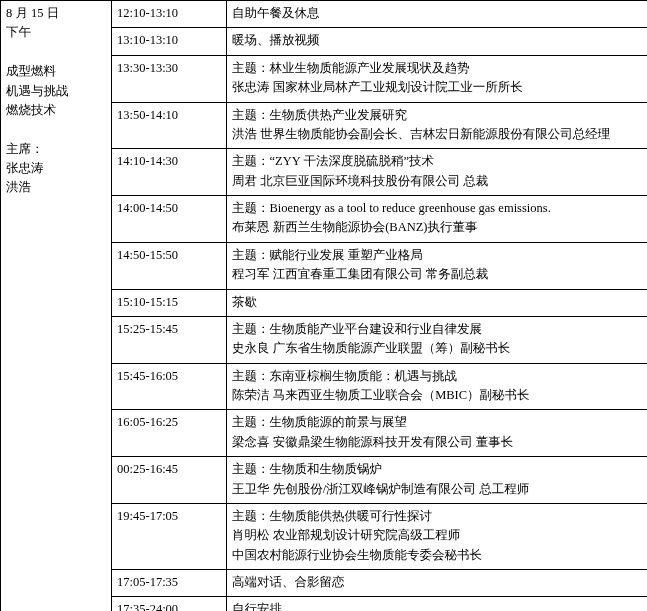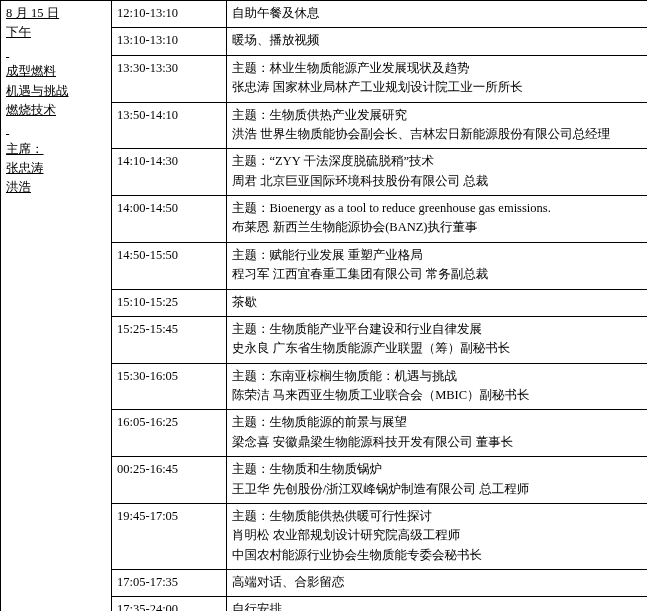--- a/index.html
+++ b/index.html
@@ -51,21 +51,20 @@
     border-right: none;
     padding-right: 2px;
   }
   .line {
     display: block;
     white-space: nowrap;
   }
   .left-line {
     display: block;
     white-space: nowrap;
-    text-decoration: underline;
   }
 </style>
 </head>
 <body>
 
 <div class="page">
   <table class="agenda">
     <tbody>
 
     <tr>
@@ -121,34 +120,34 @@
           </td>
         </tr>
         <tr>
           <td class="col-time">14:50-15:50</td>
           <td class="col-topic">
             <span class="line">主题：赋能行业发展  重塑产业格局</span>
             <span class="line">程习军 江西宜春重工集团有限公司 常务副总裁</span>
           </td>
         </tr>
         <tr>
-          <td class="col-time">15:10-15:25</td>
+          <td class="col-time">15:10-15:15</td>
           <td class="col-topic">
             <span class="line">茶歇</span>
           </td>
         </tr>
         <tr>
           <td class="col-time">15:25-15:45</td>
           <td class="col-topic">
             <span class="line">主题：生物质能产业平台建设和行业自律发展</span>
             <span class="line">史永良 广东省生物质能源产业联盟（筹）副秘书长</span>
           </td>
         </tr>
         <tr>
-          <td class="col-time">15:30-16:05</td>
+          <td class="col-time">15:45-16:05</td>
           <td class="col-topic">
             <span class="line">主题：东南亚棕榈生物质能：机遇与挑战</span>
             <span class="line">陈荣洁 马来西亚生物质工业联合会（MBIC）副秘书长</span>
           </td>
         </tr>
         <tr>
           <td class="col-time">16:05-16:25</td>
           <td class="col-topic">
             <span class="line">主题：生物质能源的前景与展望</span>
             <span class="line">梁念喜 安徽鼎梁生物能源科技开发有限公司 董事长</span>

